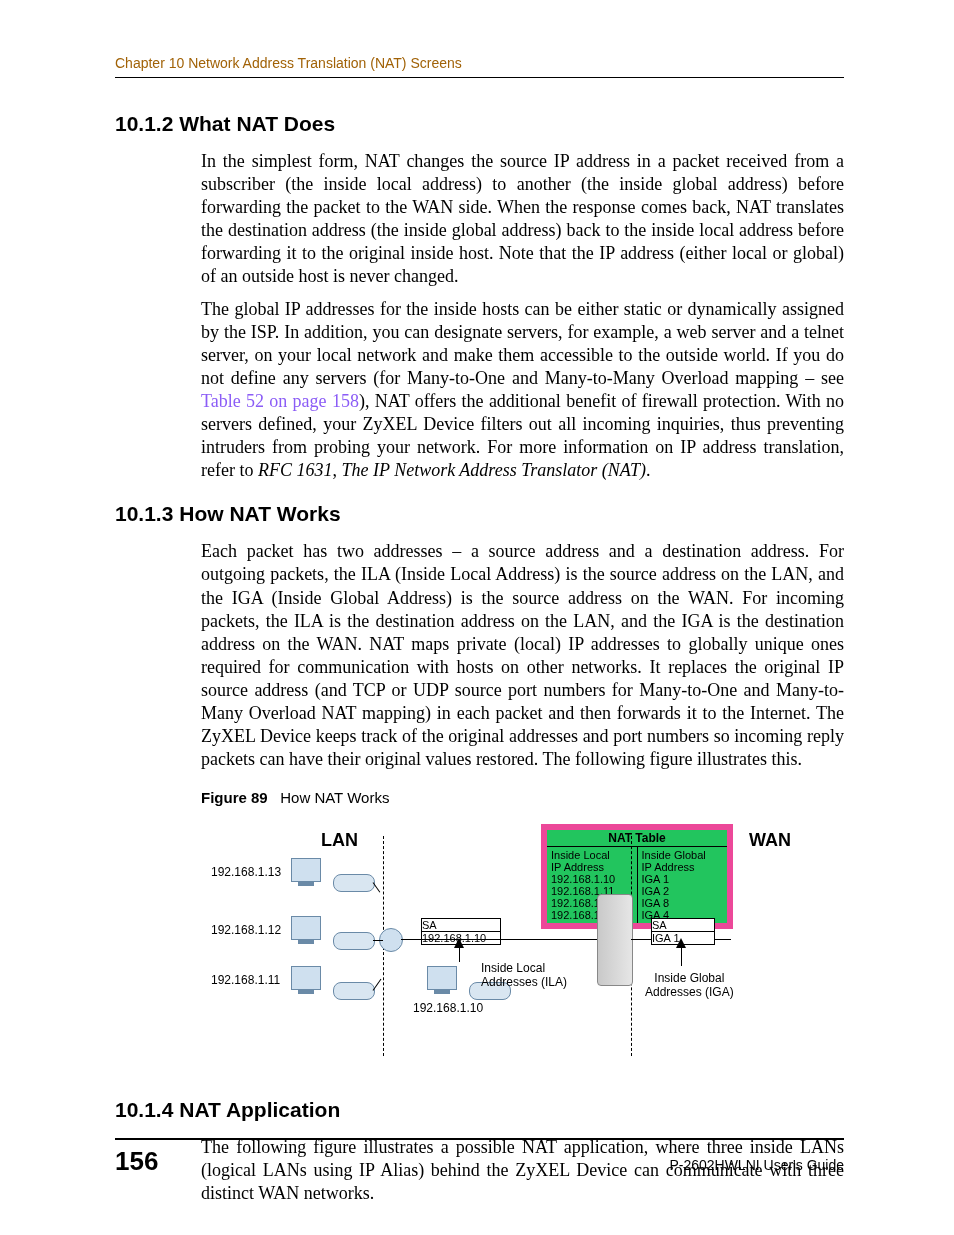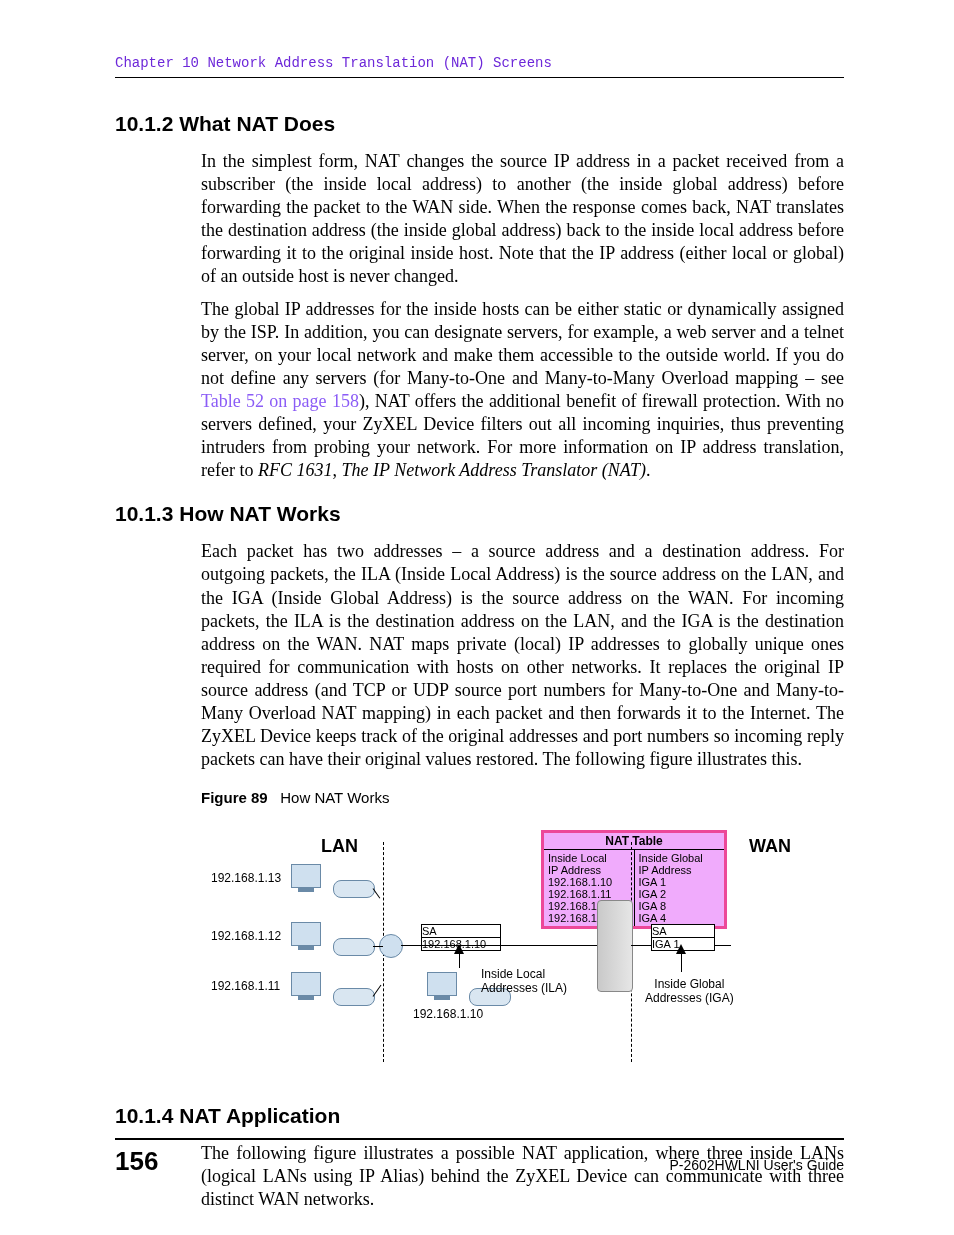--- a/index.html
+++ b/index.html
@@ -15,22 +15,22 @@
   }
   .page {
     padding: 55px 110px 0 115px;
     box-sizing: border-box;
     width: 100%;
     height: 100%;
     position: relative;
   }
   .running-head {
     font-size: 14px;
-    color: #6d28d9;
-    font-family: Liberation Mono, monospace;
+    color: #a16207;
+    font-family: Liberation Sans, sans-serif;
     margin-bottom: 6px;
   }
   .head-rule {
     border: none;
     border-top: 1px solid #000;
     margin: 0 0 34px 0;
   }
   h2.section {
     font-family: Arial, Helvetica, sans-serif;
     font-weight: bold;
@@ -44,21 +44,21 @@
     text-align: justify;
   }
   .body-block p { margin: 0 0 10px 0; }
   .xref { color: #8b5cf6; }
   .italic { font-style: italic; }
   .fig-caption {
     margin-left: 86px;
     font-family: Arial, Helvetica, sans-serif;
     font-size: 15px;
     margin-top: 18px;
-    margin-bottom: 24px;
+    margin-bottom: 18px;
   }
   .fig-caption .figlabel { font-weight: bold; }
   .figure-box {
     margin-left: 86px;
     width: 620px;
     height: 238px;
     position: relative;
     font-family: Arial, Helvetica, sans-serif;
   }
   .figure-box .txt { position: absolute; font-size: 12px; color: #000; line-height: 1.15; }
@@ -78,21 +78,21 @@
   .hub {
     position: absolute; width: 22px; height: 22px; border-radius: 50%;
     background: #cfe0ef; border: 1px solid #6a8aa7;
   }
   .router {
     position: absolute; width: 34px; height: 90px;
     background: linear-gradient(90deg,#c9c9c9,#e6e6e6);
     border: 1px solid #888; border-radius: 4px;
   }
   .natbox {
-    position: absolute; border: 3px solid #ec4899; background: #f0abfc;
+    position: absolute; border: 6px solid #ec4899; background: #22c55e;
     width: 180px;
   }
   .natbox .title {
     text-align: center; font-weight: bold; font-size: 12px;
     border-bottom: 1px solid #000; padding: 1px 0;
   }
   .natbox .cols { display: flex; font-size: 11px; }
   .natbox .col { flex: 1; padding: 2px 4px; }
   .natbox .col:first-child { border-right: 1px solid #000; }
   .sa-box {

